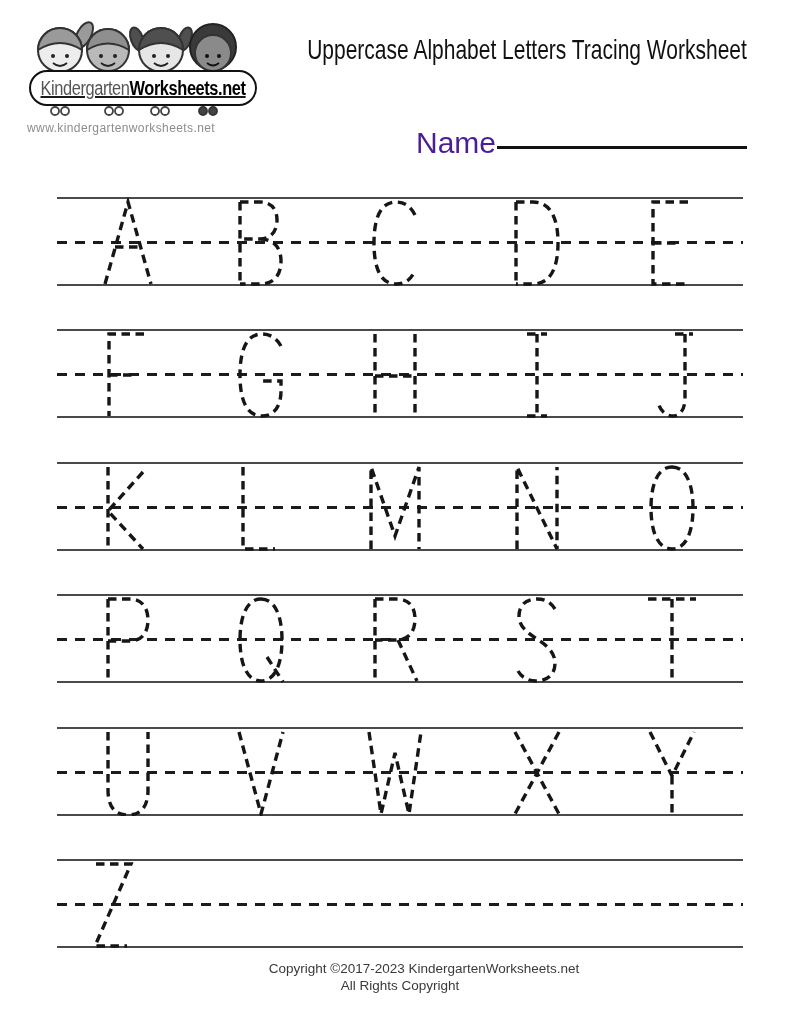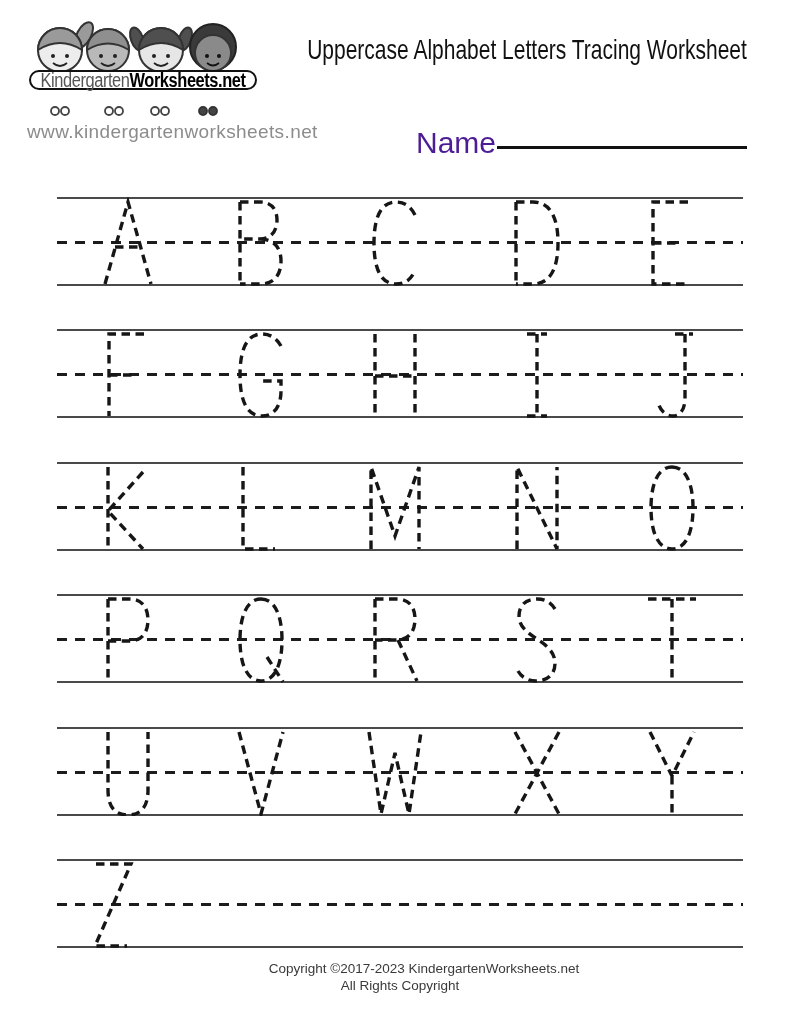--- a/index.html
+++ b/index.html
@@ -2,25 +2,25 @@
 <html><head>
 <meta charset="utf-8">
 <style>
   html,body{margin:0;padding:0;background:#fff;}
   body{width:800px;height:1035px;position:relative;font-family:"Liberation Sans",sans-serif;color:#1a1a1a;overflow:hidden;}
   .page{position:absolute;inset:0;background:#ffffff;}
 
   
   .logo{position:absolute;left:25px;top:12px;width:235px;height:112px;}
   .logo svg{position:absolute;left:0;top:0;}
-  .logo-pill{position:absolute;left:4px;top:58px;width:228px;height:20px;border:2.5px solid #111;border-radius:20px;background:#fff;display:flex;align-items:center;justify-content:center;box-sizing:border-box;}
+  .logo-pill{position:absolute;left:4px;top:58px;width:228px;height:36px;border:2.5px solid #111;border-radius:20px;background:#fff;display:flex;align-items:center;justify-content:center;box-sizing:border-box;text-decoration:underline;}
   .logo-pill .pill-text{white-space:nowrap;transform:scaleX(0.82);font-size:20px;letter-spacing:-0.5px;}
   .brand-first{color:#555;font-weight:400;}
   .brand-second{color:#000;font-weight:700;}
-  .site-url{position:absolute;left:27px;top:121px;font-size:19px;letter-spacing:0.4px;color:#8c8c8c;}
+  .site-url{position:absolute;left:27px;top:121px;font-size:12px;letter-spacing:0.4px;color:#8c8c8c;}
 
   
   .title{position:absolute;left:207px;top:34px;width:640px;text-align:center;font-size:28px;font-weight:400;transform:scaleX(0.75);transform-origin:center;white-space:nowrap;color:#111;}
   .name-label{position:absolute;left:416px;top:126px;font-size:30px;color:#4c1d95;}
   .name-line{position:absolute;left:497px;top:146px;width:250px;height:3px;background:#111;}
 
   
   .rows{position:absolute;left:0;top:0;width:800px;height:1035px;}
   .trace-row{position:absolute;left:57px;width:686px;height:89px;}
   .wline{position:absolute;left:0;width:100%;}

